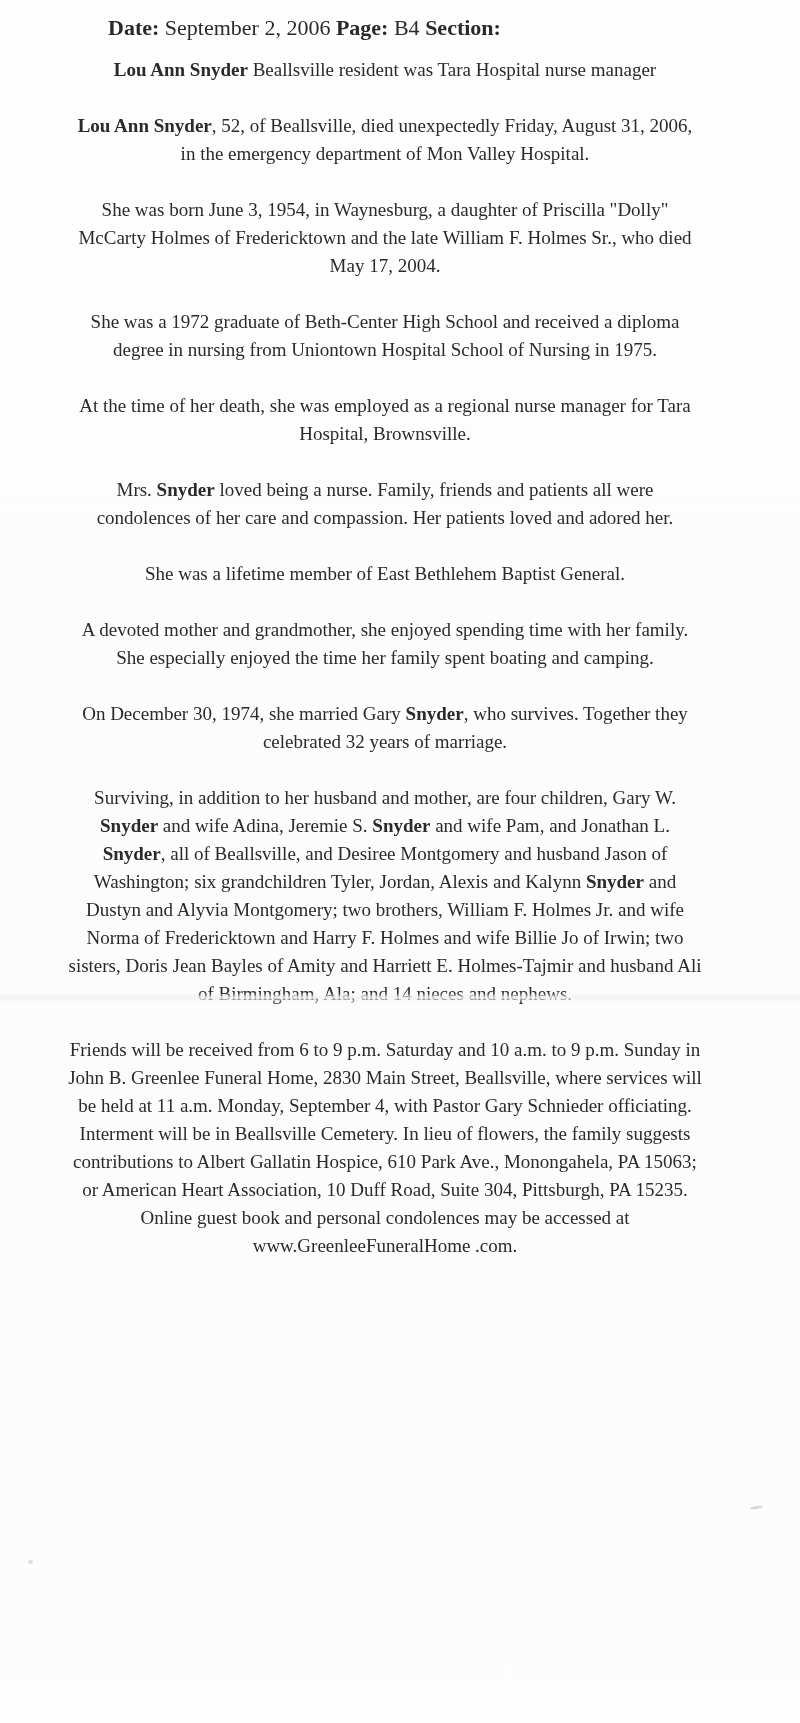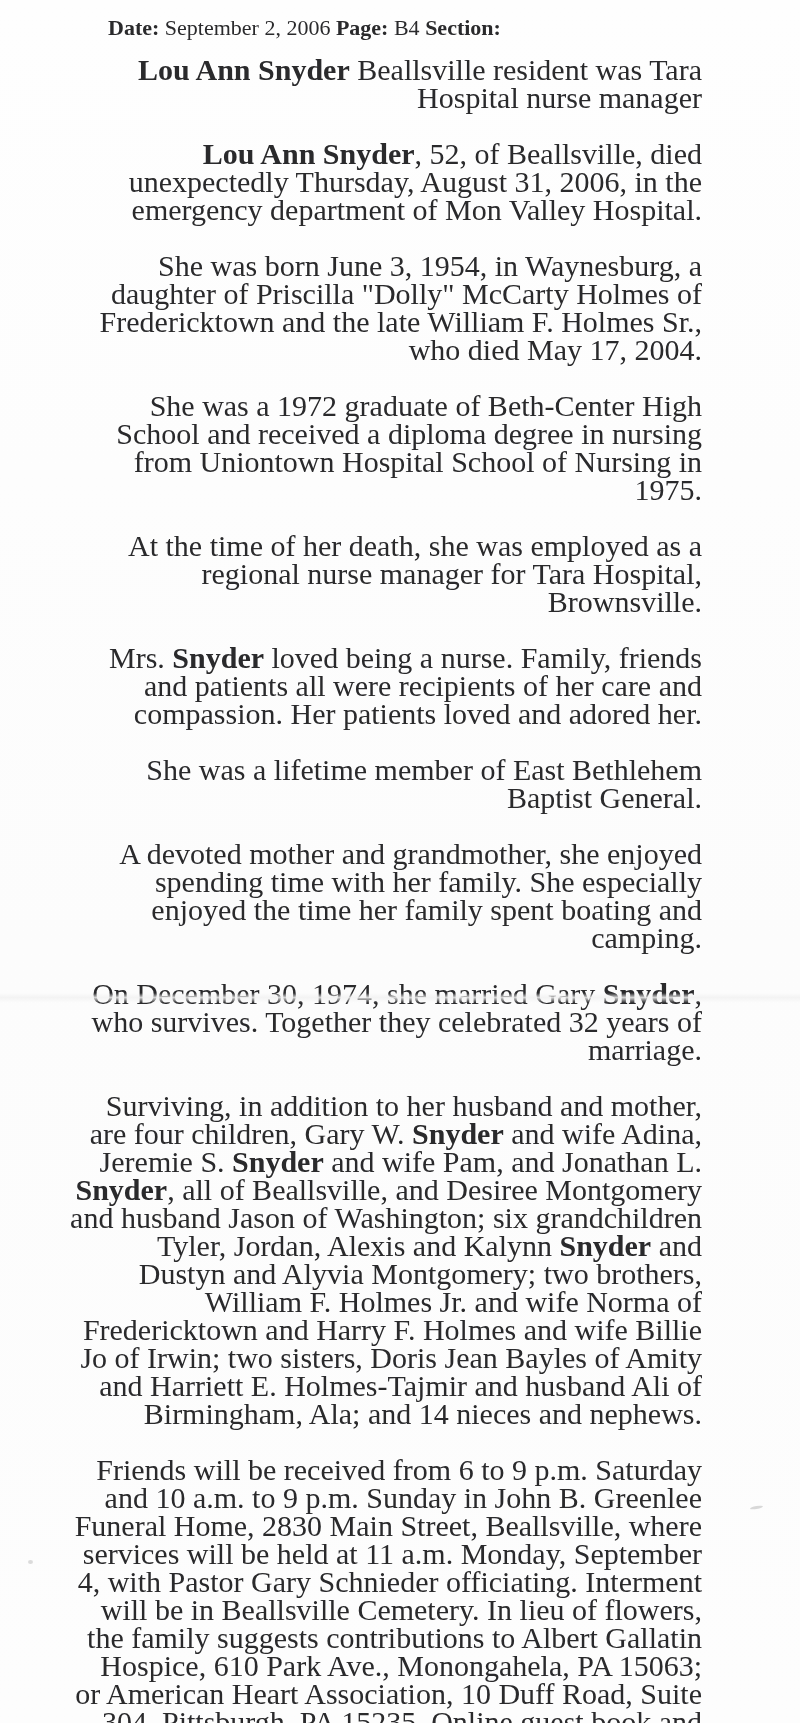--- a/index.html
+++ b/index.html
@@ -30,23 +30,23 @@
     white-space: nowrap;
   }
   .content {
     position: absolute;
     left: 52px;
     top: 56px;
     width: 650px;
   }
   .para {
     margin: 0 0 28px 16px;
-    font-size: 30px;
+    font-size: 19px;
     line-height: 28px;
-    text-align: right;
+    text-align: center;
   }
   .seg { font-weight: normal; }
   .seg.bold { font-weight: bold; }
   
   .scan-line {
     position: absolute;
     left: 0;
     top: 993px;
     width: 800px;
     height: 10px;
@@ -77,25 +77,25 @@
     transform: rotate(-10deg);
   }
 </style>
 </head>
 <body style="background: rgb(253, 253, 253); color: rgb(42, 42, 44);">
 
 <div class="page">
   <div class="doc-header"><span class="seg bold">Date:</span><span class="seg"> September 2, 2006 </span><span class="seg bold">Page:</span><span class="seg"> B4 </span><span class="seg bold">Section:</span></div>
   <div class="content">
       <p class="para"><span class="seg bold">Lou Ann Snyder</span><span class="seg"> Beallsville resident was Tara Hospital nurse manager</span></p>
-      <p class="para"><span class="seg bold">Lou Ann Snyder</span><span class="seg">, 52, of Beallsville, died unexpectedly Thursday, August 31, 2006, in the emergency department of Mon Valley Hospital.</span></p>
+      <p class="para"><span class="seg bold">Lou Ann Snyder</span><span class="seg">, 52, of Beallsville, died unexpectedly Friday, August 31, 2006, in the emergency department of Mon Valley Hospital.</span></p>
       <p class="para"><span class="seg">She was born June 3, 1954, in Waynesburg, a daughter of Priscilla "Dolly" McCarty Holmes of Fredericktown and the late William F. Holmes Sr., who died May 17, 2004.</span></p>
       <p class="para"><span class="seg">She was a 1972 graduate of Beth-Center High School and received a diploma degree in nursing from Uniontown Hospital School of Nursing in 1975.</span></p>
       <p class="para"><span class="seg">At the time of her death, she was employed as a regional nurse manager for Tara Hospital, Brownsville.</span></p>
-      <p class="para"><span class="seg">Mrs. </span><span class="seg bold">Snyder</span><span class="seg"> loved being a nurse. Family, friends and patients all were recipients of her care and compassion. Her patients loved and adored her.</span></p>
+      <p class="para"><span class="seg">Mrs. </span><span class="seg bold">Snyder</span><span class="seg"> loved being a nurse. Family, friends and patients all were condolences of her care and compassion. Her patients loved and adored her.</span></p>
       <p class="para"><span class="seg">She was a lifetime member of East Bethlehem Baptist General.</span></p>
       <p class="para"><span class="seg">A devoted mother and grandmother, she enjoyed spending time with her family. She especially enjoyed the time her family spent boating and camping.</span></p>
       <p class="para"><span class="seg">On December 30, 1974, she married Gary </span><span class="seg bold">Snyder</span><span class="seg">, who survives. Together they celebrated 32 years of marriage.</span></p>
       <p class="para"><span class="seg">Surviving, in addition to her husband and mother, are four children, Gary W. </span><span class="seg bold">Snyder</span><span class="seg"> and wife Adina, Jeremie S. </span><span class="seg bold">Snyder</span><span class="seg"> and wife Pam, and Jonathan L. </span><span class="seg bold">Snyder</span><span class="seg">, all of Beallsville, and Desiree Montgomery and husband Jason of Washington; six grandchildren Tyler, Jordan, Alexis and Kalynn </span><span class="seg bold">Snyder</span><span class="seg"> and Dustyn and Alyvia Montgomery; two brothers, William F. Holmes Jr. and wife Norma of Fredericktown and Harry F. Holmes and wife Billie Jo of Irwin; two sisters, Doris Jean Bayles of Amity and Harriett E. Holmes-Tajmir and husband Ali of Birmingham, Ala; and 14 nieces and nephews.</span></p>
       <p class="para"><span class="seg">Friends will be received from 6 to 9 p.m. Saturday and 10 a.m. to 9 p.m. Sunday in John B. Greenlee Funeral Home, 2830 Main Street, Beallsville, where services will be held at 11 a.m. Monday, September 4, with Pastor Gary Schnieder officiating. Interment will be in Beallsville Cemetery. In lieu of flowers, the family suggests contributions to Albert Gallatin Hospice, 610 Park Ave., Monongahela, PA 15063; or American Heart Association, 10 Duff Road, Suite 304, Pittsburgh, PA 15235. Online guest book and personal condolences may be accessed at www.GreenleeFuneralHome .com.</span></p>
     </div>
   <div class="scan-line"></div>
   <div class="speck speck-1"></div>
   <div class="speck speck-2"></div>
 </div>

